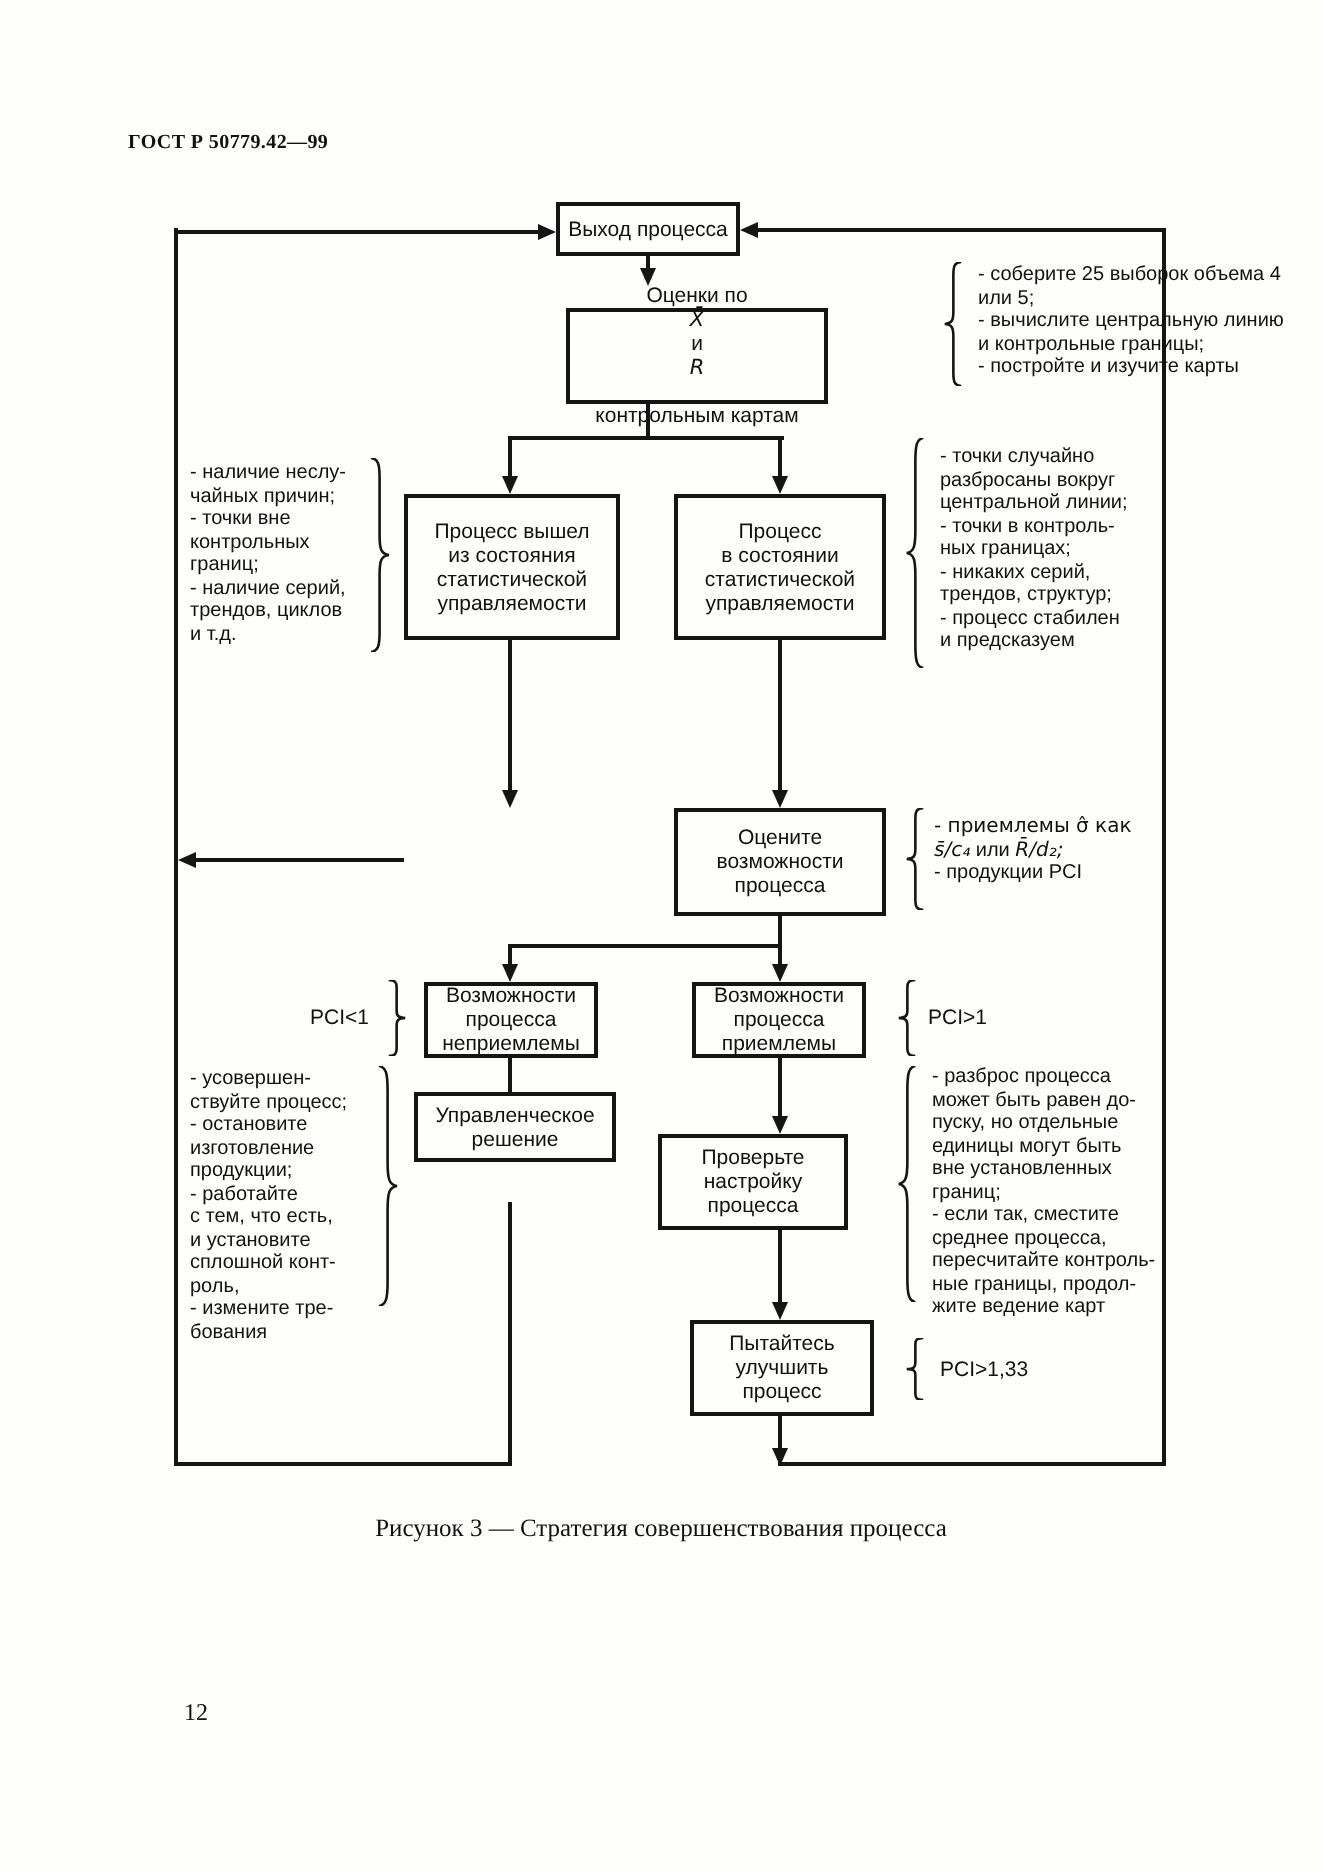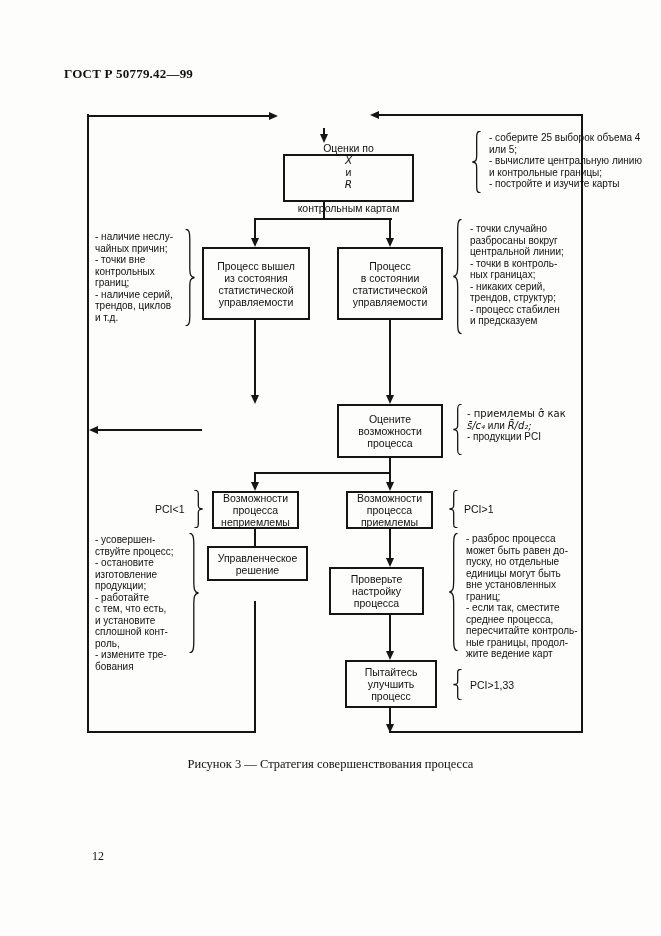--- a/index.html
+++ b/index.html
@@ -1,18 +1,18 @@
 <!DOCTYPE html>
 <html><head>
 <meta charset="utf-8">
 <style>
   html,body{margin:0;padding:0;background:#e8e8e8;}
   #page{position:relative;width:661px;height:936px;background:#fdfdfc;overflow:hidden;
         font-family:"Liberation Sans",sans-serif;color:#111;}
-  .hdr{position:absolute;font-family:"Liberation Serif",serif;font-weight:bold;font-size:13px;letter-spacing:.2px;}
+  .hdr{position:absolute;font-family:"Liberation Serif",serif;font-weight:bold;font-size:10px;letter-spacing:.2px;}
   .pagenum{position:absolute;font-family:"Liberation Serif",serif;font-size:12px;}
   .caption{position:absolute;left:0;width:661px;text-align:center;font-family:"Liberation Serif",serif;font-size:12.5px;}
   .fbox{position:absolute;box-sizing:border-box;border:2px solid #151515;background:#fdfdfc;
         display:flex;align-items:center;justify-content:center;text-align:center;
         font-size:10.5px;line-height:12px;}
   .fbox span{white-space:pre-line;display:block;}
   .thick{border-width:2.5px;}
   .hline,.vline{position:absolute;background:#151515;}
   .note{position:absolute;font-size:10px;line-height:11.5px;white-space:pre;}
   .lbl{position:absolute;font-size:10.5px;white-space:pre;}
@@ -65,20 +65,23 @@
   <div class="vline" style="left:254px;top:529px;width:2px;height:29px;"></div>
   <div class="ar ar-d" style="left:251px;top:557px;"></div>
   <div class="vline" style="left:389px;top:529px;width:2px;height:30px;"></div>
   <div class="ar ar-d" style="left:386px;top:558px;"></div>
   <div class="vline" style="left:254px;top:601px;width:2px;height:132px;"></div>
   <div class="vline" style="left:389px;top:615px;width:2px;height:37px;"></div>
   <div class="ar ar-d" style="left:386px;top:651px;"></div>
   <div class="vline" style="left:389px;top:708px;width:2px;height:16px;"></div>
   <div class="ar ar-d" style="left:386px;top:724px;"></div>
 
+  <div class="fbox thick" style="left:278px;top:101px;width:92px;height:27px;">
+    <span>Выход процесса</span>
+  </div>
 
   <div class="fbox" style="left:259px;top:154px;width:131px;height:48px;margin-left:24px;">
     <span><span>Оценки по </span><span class="math">X̄</span><span> и </span><span class="math">R</span>
 <span style="display:inline">контрольным картам</span></span>
   </div>
 
   <div class="fbox" style="left:202px;top:247px;width:108px;height:73px;">
     <span>Процесс вышел
 из состояния
 статистической

